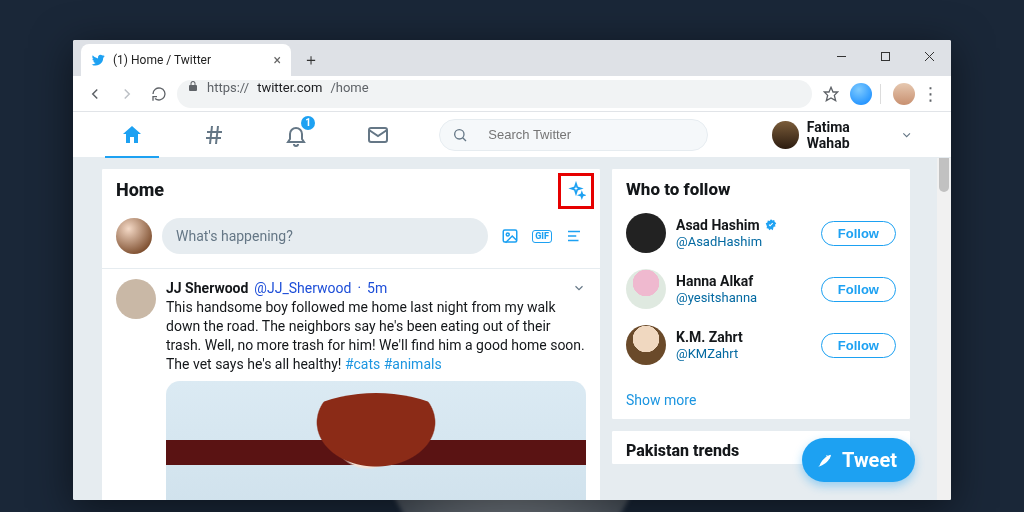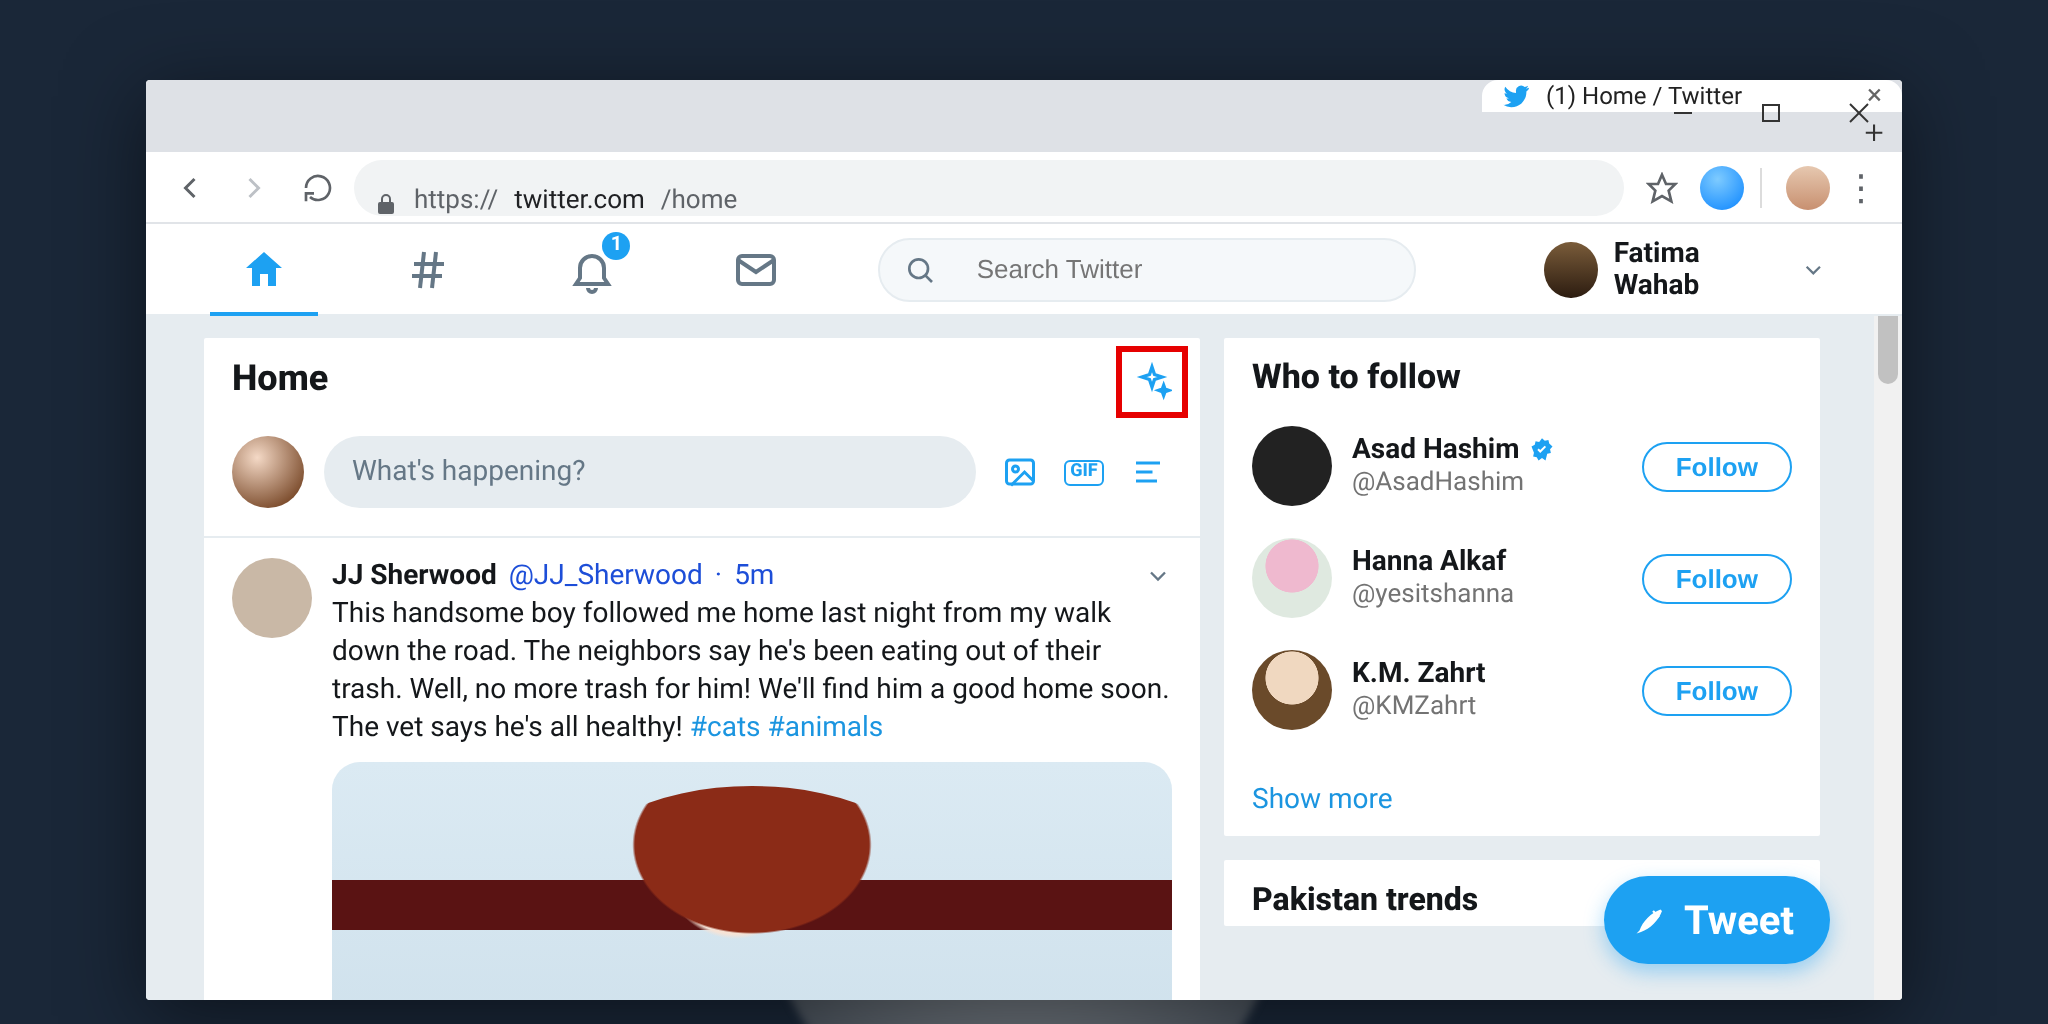--- a/index.html
+++ b/index.html
@@ -26,21 +26,20 @@
     display: flex; flex-direction: column;
     position: relative;
     overflow: hidden;
   }
 
   
   .tab-strip {
     height: 36px; background: #dee1e6;
     display: flex; align-items: flex-end;
     position: relative;
-    flex-direction: column;
   }
   .window-controls {
     position: absolute; right: 0; top: 0; height: 32px;
     display: flex;
   }
   .win-btn { width: 44px; display:flex; align-items:center; justify-content:center; color:#333; }
   .tab {
     margin-left: 8px;
     height: 32px; width: 210px;
     background: #fff;
@@ -55,21 +54,21 @@
 
   
   .addr-bar {
     height: 36px; background:#fff; border-bottom:1px solid #e1e4e8;
     display:flex; align-items:center; padding: 0 8px; gap:4px;
   }
   .nav-btn { width:28px; height:28px; display:flex; align-items:center; justify-content:center; border-radius:50%; color:#5f6368; }
   .nav-btn.disabled { color: #bdc1c6; }
   .omnibox {
     flex:1; height:28px; background:#f1f3f4; border-radius:14px;
-    display:flex; align-items:flex-end; padding:0 10px; gap:8px;
+    display:flex; align-items:flex-start; padding:0 10px; gap:8px;
     font-size:13px; color:#202124;
   }
   .omnibox .lock { color:#5f6368; }
   .omnibox .url-secondary { color:#5f6368; }
   .ext-icon { width:22px; height:22px; border-radius:50%; display:flex; align-items:center; justify-content:center; margin-left:4px; }
   .ext-icon.star { color:#5f6368; }
   .ext-icon.blue { background: radial-gradient(circle at 40% 30%, #7ecbff, #0a84ff); }
   .ext-icon.avatar { background: linear-gradient(#e6c8b0,#c89070); overflow:hidden; }
   .overflow { width:24px; text-align:center; color:#5f6368; font-size:18px; letter-spacing:1px; }
 
@@ -160,21 +159,21 @@
 
   .side-card { background:#fff; border:1px solid #e6ecf0; border-radius:2px; padding:10px 14px; }
   .wtf-title { font-size:17px; font-weight:800; color:#14171a; margin-bottom:6px;}
   .wtf-row { display:flex; align-items:center; gap:10px; padding:8px 0; }
   .wtf-row .ava { width:40px; height:40px; border-radius:50%; background:#777; flex:0 0 40px;}
   .ava.asad   { background:#222; }
   .ava.hanna  { background: radial-gradient(circle at 50% 35%, #efb9cf 0 40%, #dfe9e0 41%); }
   .ava.zahrt  { background: radial-gradient(circle at 50% 35%, #f0d8c0 0 40%, #6a4a2a 41%); }
   .wtf-info { display:flex; flex-direction:column; line-height:1.2; font-size:14px; }
   .wtf-info .n { font-weight:700; color:#14171a; display:flex; align-items:center; gap:4px;}
-  .wtf-info .h { color:#737373; font-size:13px;}
+  .wtf-info .h { color:#0369a1; font-size:13px;}
   .verify { width:14px; height:14px; }
   .follow-btn {
     margin-left:auto; border:1px solid #1da1f2; color:#1da1f2; background:#fff;
     font-weight:700; font-size:13px; border-radius:16px; padding:4px 16px;
   }
   .show-more { color:#1b95e0; font-size:14px; padding-top:6px; display:inline-block;margin-top:13px;}
 
   .tweet-fab {
     position:absolute; right:36px; bottom:40px;
     background:#1da1f2; color:#fff; font-weight:700; font-size:20px;

